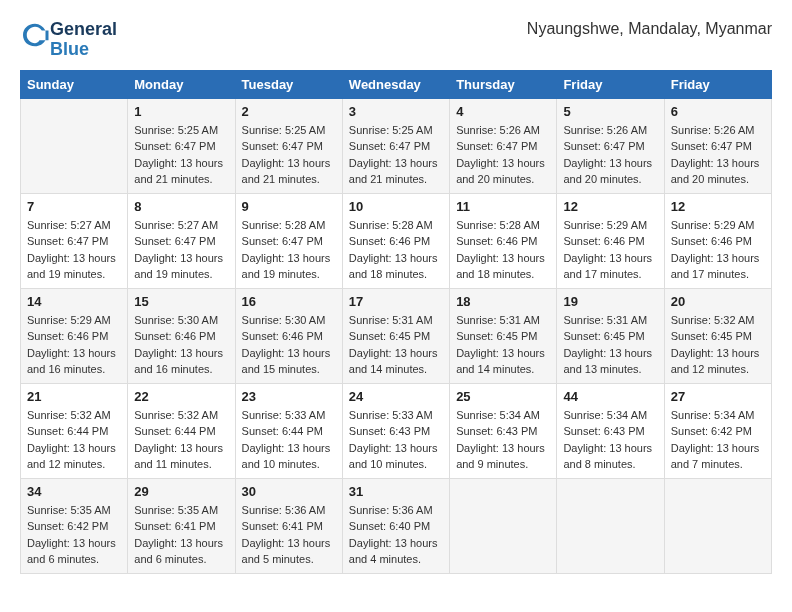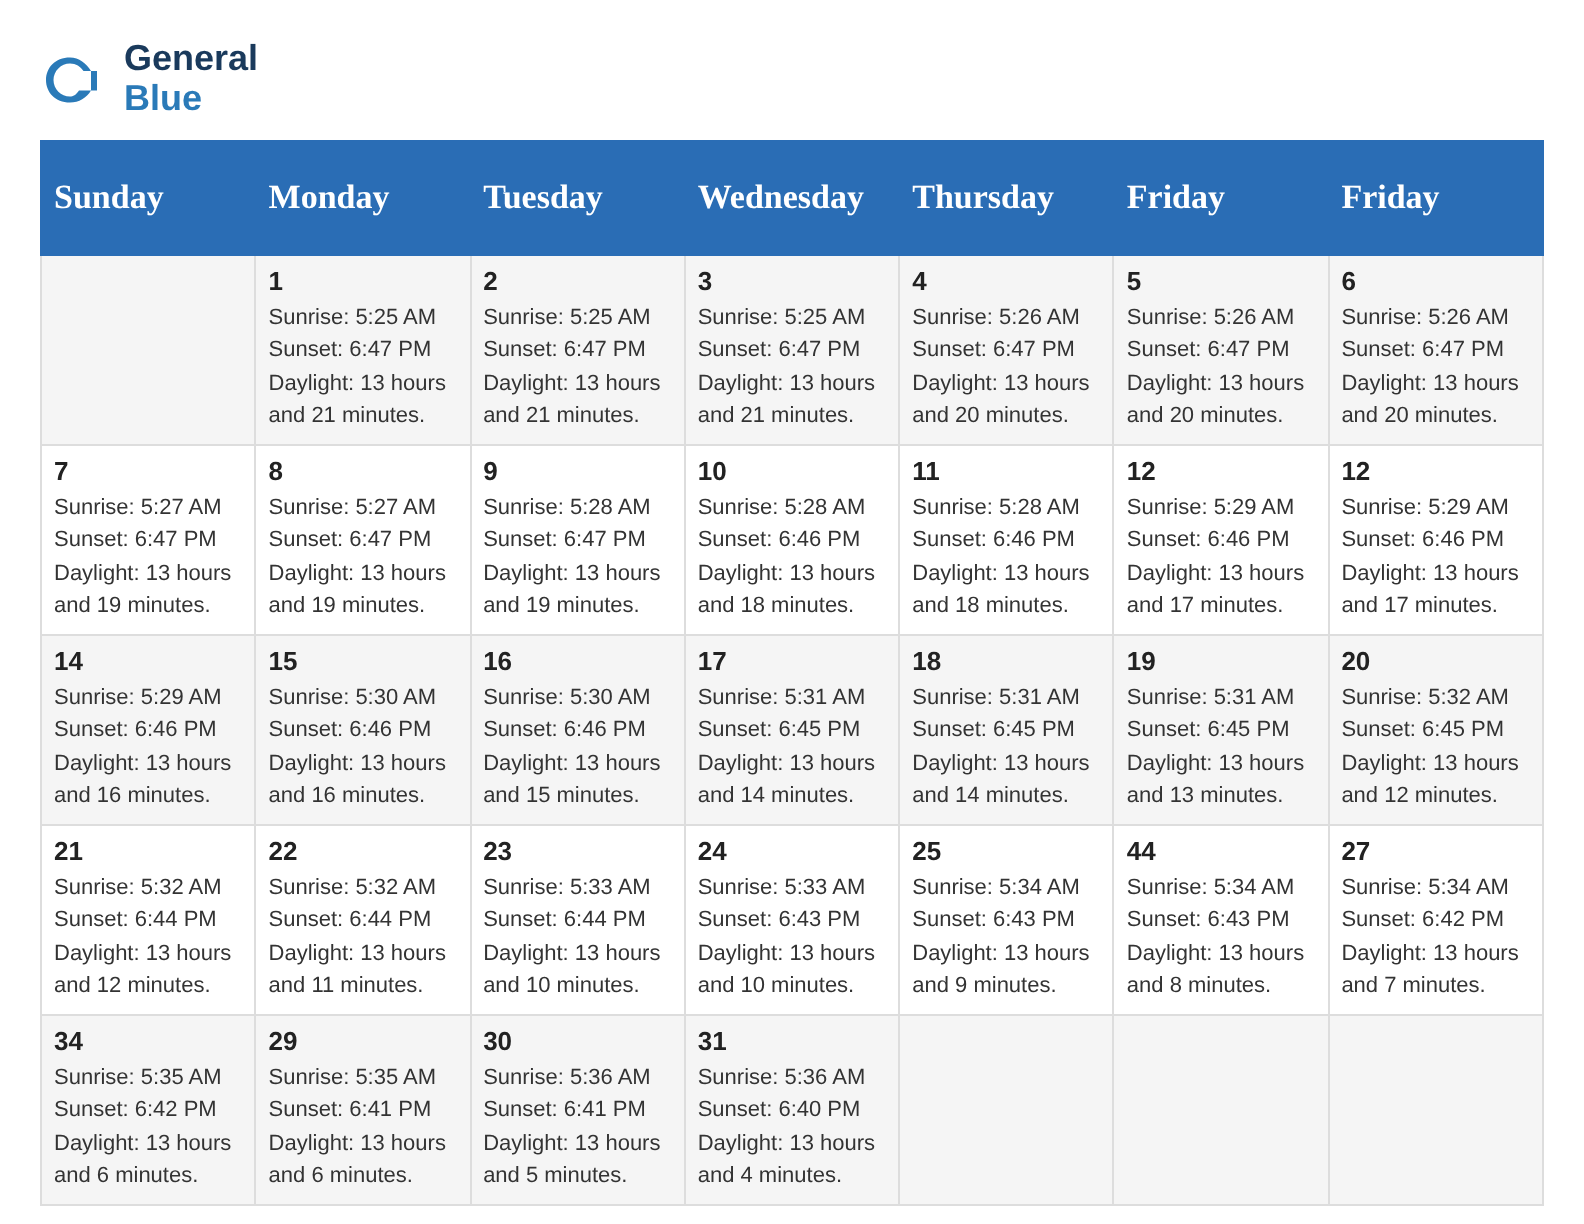--- a/index.html
+++ b/index.html
@@ -11,22 +11,21 @@
       padding: 20px;
     }
     .header {
       display: flex;
       justify-content: space-between;
       align-items: flex-start;
       margin-bottom: 10px;
     }
     .logo {
       display: flex;
-      align-items: center;
-      gap: 12px;
+      gap: 0;
     }
     .logo-text {
       font-size: 18px;
       font-weight: bold;
       color: #1a3a5c;
       line-height: 1.1;
     }
     .logo-blue {
       color: #2a7ab8;
     }
@@ -48,25 +47,24 @@
     }
     table {
       width: 100%;
       border-collapse: collapse;
       font-size: 11px;
     }
     thead tr th {
       background-color: #2a6db5;
       color: #fff;
       text-align: left;
-      padding: 18px 6px;
-      font-size: 17px;
+      padding: 6px 6px;
+      font-size: 13px;
       font-weight: bold;
       border: 1px solid #2a6db5;
-      font-family: Liberation Serif, serif;
     }
     tbody tr {
       border-bottom: 1px solid #ccc;
     }
     tbody tr:nth-child(odd) {
       background-color: #f5f5f5;
     }
     tbody tr:nth-child(even) {
       background-color: #fff;
     }
@@ -100,20 +98,21 @@
       <path d="M34 14 L38 14 L38 27 L34 27 Z" fill="#2a7ab8"></path>
     </svg>
     <div>
       <div class="logo-text">
         <span>General</span><br>
         <span class="logo-blue">Blue</span>
       </div>
     </div>
   </div>
   <div class="title-block">
+    <div class="subtitle">Nyaungshwe, Mandalay, Myanmar</div>
   </div>
 </div>
 
 <table>
   <thead>
     <tr>
       <th>Sunday</th>
       <th>Monday</th>
       <th>Tuesday</th>
       <th>Wednesday</th>

